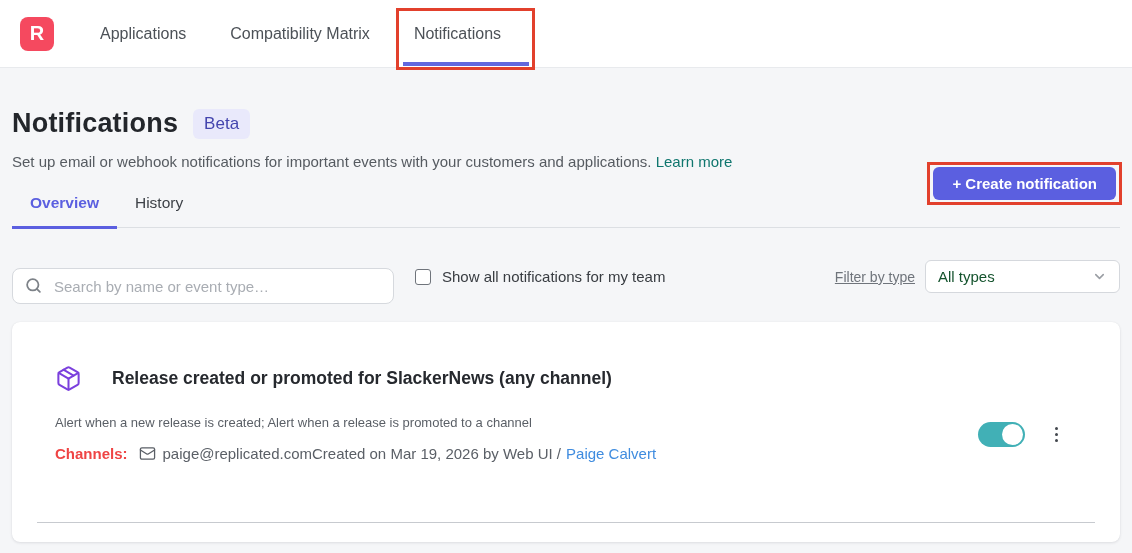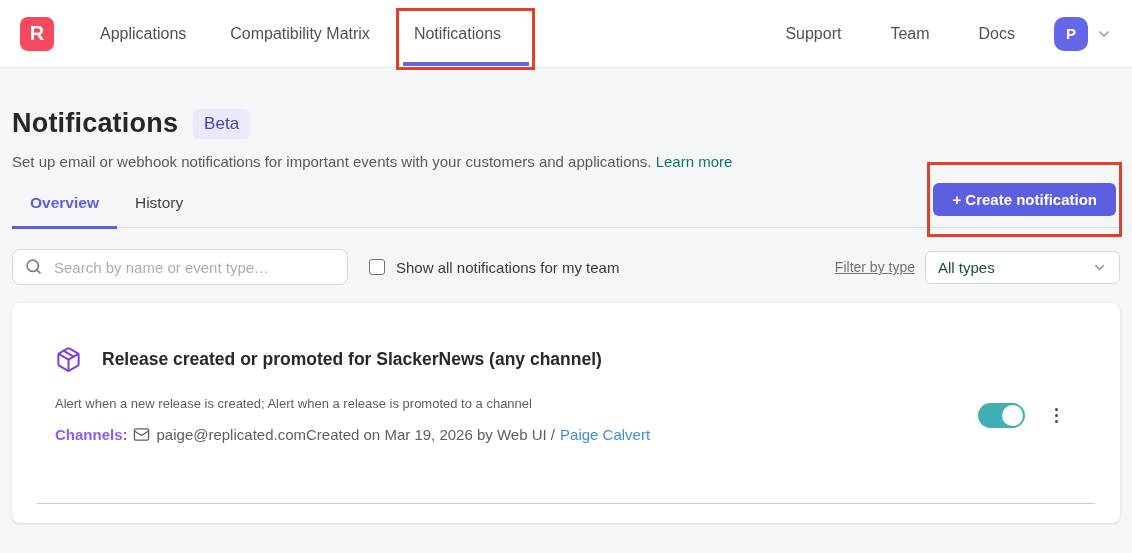--- a/index.html
+++ b/index.html
@@ -42,37 +42,37 @@
   .title-row { display:flex; align-items:center; gap:15px; margin-top:40px; }
   .page-title { margin:0; font-size:27px; font-weight:800; color:#23262b; letter-spacing:.2px; }
   .beta-badge {
     background:#e9e9fb; color:#4445ae; font-size:17px; font-weight:500;
     padding:5px 11px; border-radius:6px;
   }
   .page-desc { margin-top:14px; font-size:15px; color:#565b61; }
   .learn-more { color:#0f766e; text-decoration:none; cursor:pointer; }
   .create-annotation {
     position:absolute; top:54px; right:10px;
-    border:3px solid #e2402c; padding:18px 3px;
+    border:3px solid #e2402c; padding:2px 3px;
   }
   .create-btn {
     background:#5b5fe0; color:#fff; border:none; border-radius:6px;
     font-family:"Liberation Sans", sans-serif;
     font-size:15px; font-weight:700; padding:8px 19px; cursor:pointer; white-space:nowrap;
   }
   
   .tabs { display:flex; margin-top:24px; border-bottom:1px solid #dcdfe3; }
   .tab {
     padding:0 18px 14px; font-size:15.5px; color:#3e4248; cursor:pointer;
     border-bottom:3px solid transparent; margin-bottom:-2px;
   }
   .tab.active { color:#5b5fe0; font-weight:700; border-bottom-color:#5b5fe0; }
   
   .filter-row { display:flex; align-items:center; margin-top:21px; }
-  .search-wrap { position:relative; width:336px; }
+  .search-wrap { position:relative; width:382px;margin-top:19px; }
   .search-input {
     width:100%; height:36px; border:1px solid #d6d9de; border-radius:8px;
     padding:0 12px 0 41px; font-size:15px; color:#33373c; outline:none; background:#fff;
     font-family:"Liberation Sans", sans-serif;
   }
   .search-input::placeholder { color:#a9adb3; }
   .search-icon { position:absolute; left:13px; top:9px; stroke:#7d8288; }
   .team-checkbox {
     appearance:none; -webkit-appearance:none; margin:0 0 0 21px;
     width:16px; height:16px; border:1.5px solid #6f747b; border-radius:3px;
@@ -83,31 +83,31 @@
   .type-select {
     margin-left:10px; width:195px; height:33px; background:#fff;
     border:1px solid #d5d8dd; border-radius:6px; display:flex; align-items:center;
     justify-content:space-between; padding:0 12px; font-size:15px; color:#14532d; cursor:pointer;
   }
   
   .card {
     margin-top:18px; background:#fff; border-radius:8px; height:220px; position:relative;
     box-shadow:0 1px 3px rgba(16,24,40,.10), 0 0 1px rgba(16,24,40,.08);
   }
-  .card-title-row { display:flex; align-items:center; gap:20px; padding:43px 0 0 43px; }
+  .card-title-row { display:flex; align-items:center; gap:30px; padding:43px 0 0 43px; }
   .cube-icon { stroke:#7b40dd; flex:0 0 auto; }
   .card-title { font-size:17.5px; font-weight:700; color:#26292e; }
   .card-desc { margin:23px 0 0 43px; font-size:13px; color:#5a5f66; }
   .conditions-box {
     margin:11px 0 0 43px; width:610px; border:1px solid #d4d7dc; border-radius:4px;
     background:#fdfdfe; padding:6px 11px;
     font-family:"DejaVu Sans Mono", monospace; font-size:13px; color:#3c4045;
   }
   .channels-row { display:flex; align-items:center; margin:15px 0 0 43px; font-size:15px; color:#5a5f66; }
-  .channels-label { font-weight:700; color:#8b5cf6; margin-right:5px; }
+  .channels-label { font-weight:700; color:#ef4444; margin-right:11px; }
   .mail-icon { stroke:#5a5f66; margin-right:7px; }
   .created-text { }
   .created-by-link { color:#3f8cdf; text-decoration:none; margin-left:5px; cursor:pointer; }
   .card-controls { position:absolute; top:100px; right:56px; display:flex; align-items:center; gap:24px; }
   .toggle { width:47px; height:25px; border-radius:13px; background:#41b0b6; position:relative; cursor:pointer; }
   .toggle-knob { position:absolute; right:2px; top:2px; width:21px; height:21px; border-radius:50%; background:#fff; }
   .kebab { display:flex; flex-direction:column; gap:3px; padding:4px 6px; cursor:pointer; }
   .kebab span { width:3px; height:3px; border-radius:50%; background:#43474d; }
   .card-divider { position:absolute; left:25px; right:25px; top:200px; border-top:1px solid #c7cacf; }
 </style>
@@ -118,31 +118,20 @@
   <div class="logo">R</div>
   <div class="nav-left">
     <div class="nav-link">Applications</div>
     <div class="nav-link">Compatibility Matrix</div>
     <div class="nav-link nav-item-notifications">
       <span>Notifications</span>
       <div class="nav-active-underline"></div>
       <div class="nav-annotation"></div>
     </div>
   </div>
-  <div class="nav-right">
-    <div class="nav-link">Support</div>
-    <div class="nav-link">Team</div>
-    <div class="nav-link">Docs</div>
-    <div class="avatar-group">
-      <div class="avatar">P</div>
-      <svg class="chev" width="16" height="16" viewBox="0 0 24 24" fill="none" stroke-width="2.5" stroke-linecap="round" stroke-linejoin="round">
-          <polyline points="6 9 12 15 18 9"></polyline>
-        </svg>
-    </div>
-  </div>
 </nav>
 
 <main class="main">
 
   <div class="title-row">
     <h1 class="page-title">Notifications</h1>
     <span class="beta-badge">Beta</span>
   </div>
 
   <div class="page-desc">

